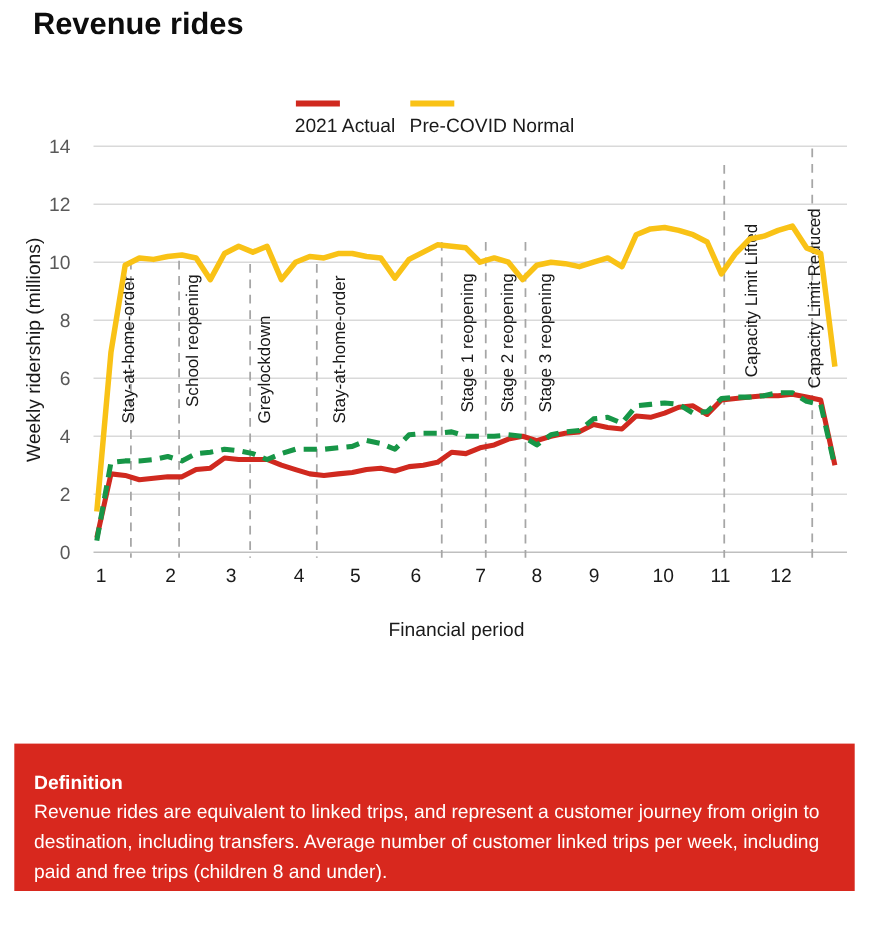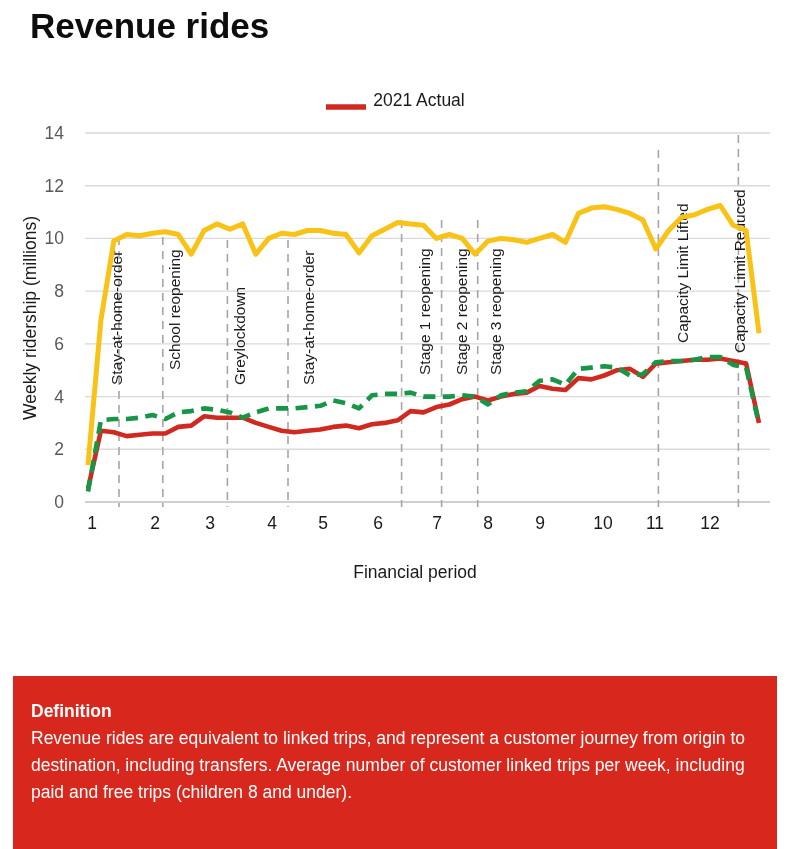--- a/index.html
+++ b/index.html
@@ -1,24 +1,24 @@
 <!DOCTYPE html>
 <html><head>
 <meta charset="utf-8">
 <style>
   html,body{margin:0;padding:0;background:#ffffff;}
   .page{position:relative;width:790px;height:849px;background:#ffffff;overflow:hidden;
         font-family:"Liberation Sans",sans-serif;}
-  .page-title{position:absolute;left:30px;top:6px;margin:0;font-size:35px;font-weight:bold;
+  .page-title{position:absolute;left:30px;top:6px;margin:0;font-size:28px;font-weight:bold;
         color:#0d0d0d;font-family:"Liberation Sans",sans-serif;}
   .legend{position:absolute;top:90px;left:0;width:790px;display:flex;justify-content:center;
         align-items:center;gap:13px;font-size:17.5px;color:#1a1a1a;}
-  .legend-item{display:flex;align-items:flex-end;gap:6px;cursor:default;}
+  .legend-item{display:flex;align-items:flex-start;gap:6px;cursor:default;flex-direction:column;}
   svg.chart{position:absolute;top:0;left:0;}
-  .defbox{position:absolute;left:13px;top:676px;width:764px;height:173px;background:#D8281E;
+  .defbox{position:absolute;left:13px;top:676px;width:764px;height:134px;background:#D8281E;
         color:#ffffff;box-sizing:border-box;padding:22px 20px 0 18px;font-size:17.5px;line-height:27px;}
   .defbox .def-heading{font-weight:bold;margin:0 0 0 0;}
   .defbox .def-body{margin:0;}
 </style>
 </head>
 <body>
 
 <div class="page">
 
   <h1 class="page-title">Revenue rides</h1>
@@ -77,20 +77,26 @@
       <path d="M88.0,491.5 L100.9,420.3 L113.8,419.0 L126.7,419.0 L139.6,417.7 L152.5,415.0 L165.4,419.0 L178.3,412.4 L191.2,411.1 L204.1,408.4 L217.0,409.8 L229.9,412.4 L242.8,417.7 L255.8,412.4 L268.7,408.4 L281.6,408.4 L294.5,408.4 L307.4,407.1 L320.3,405.8 L333.2,400.5 L346.1,403.2 L359.0,408.4 L371.9,395.3 L384.8,393.9 L397.7,393.9 L410.6,392.6 L423.5,396.6 L436.4,396.6 L449.3,396.6 L462.2,395.3 L475.1,396.6 L488.0,404.5 L500.9,395.3 L513.8,392.6 L526.7,391.3 L539.6,380.8 L552.5,379.4 L565.4,384.7 L578.4,368.9 L591.3,367.6 L604.2,366.3 L617.1,367.6 L630.0,375.5 L642.9,374.2 L655.8,362.3 L668.7,361.0 L681.6,361.0 L694.5,359.7 L707.4,357.0 L720.3,357.0 L733.2,364.9 L746.1,367.6 L759.0,424.2" fill="none" stroke="#179647" stroke-width="4.6" stroke-linejoin="round" stroke-linecap="butt" stroke-dasharray="12 7.5"></path>
     </svg>
 
   <div class="legend" id="legend">
       <div class="legend-item">
         <svg width="42" height="8">
           <line x1="1" y1="4" x2="41" y2="4" stroke="#D0291F" stroke-width="5.5"></line>
         </svg>
         <span>2021 Actual</span>
       </div>
+      <div class="legend-item">
+        <svg width="42" height="8">
+          <line x1="1" y1="4" x2="41" y2="4" stroke="#F9C216" stroke-width="5.5"></line>
+        </svg>
+        <span>Pre-COVID Normal</span>
+      </div>
     </div>
 
   <div class="defbox">
     <p class="def-heading">Definition</p>
     <p class="def-body">Revenue rides are equivalent to linked trips, and represent a customer journey from origin to destination, including transfers. Average number of customer linked trips per week, including paid and free trips (children 8 and under).</p>
   </div>
 
 </div>
 
 </body></html>

